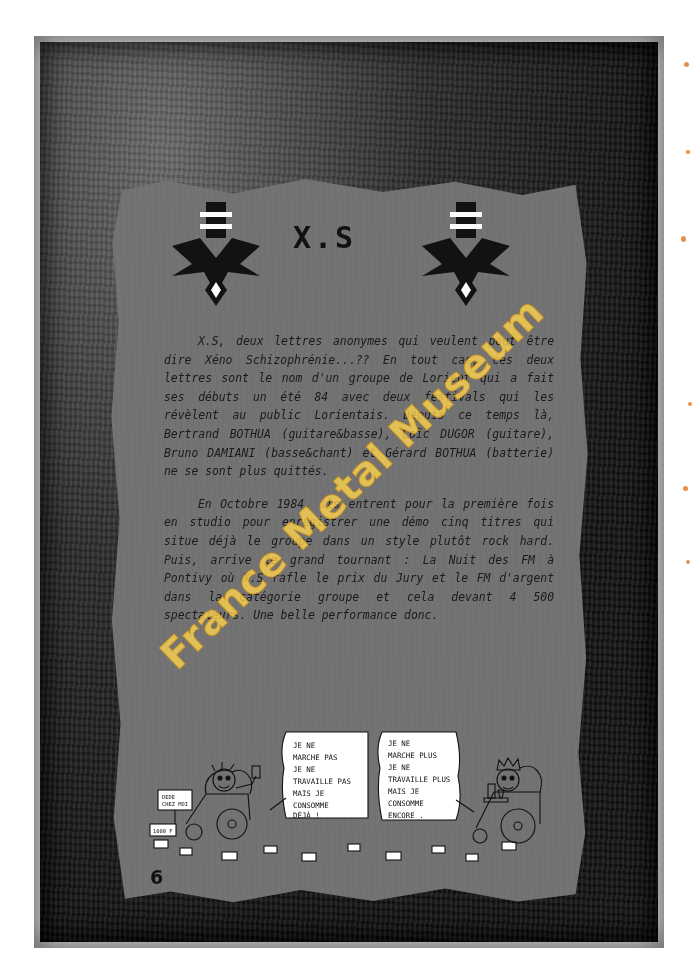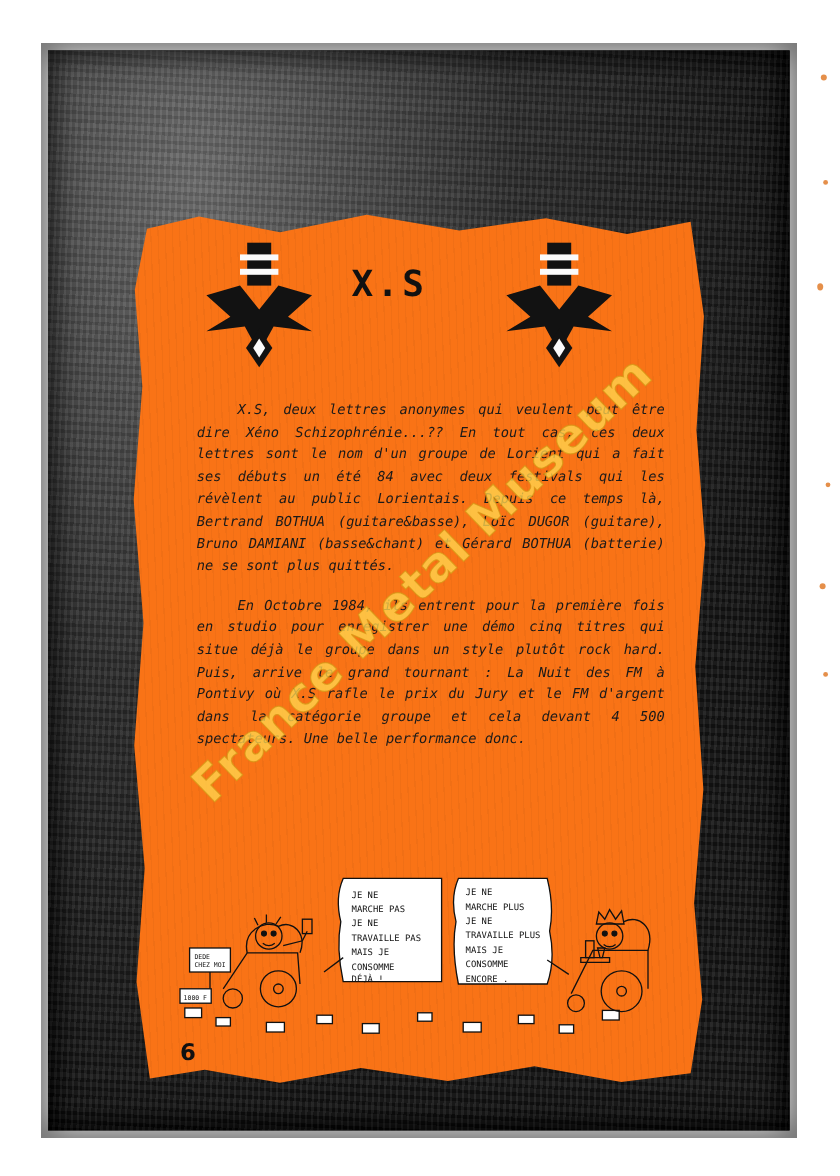--- a/index.html
+++ b/index.html
@@ -49,21 +49,21 @@
     box-shadow: inset 0 0 24px 10px rgba(0,0,0,.55);
   }
 
   
   .sheet {
     position: absolute;
     left: 108px;
     top: 176px;
     width: 482px;
     height: 730px;
-    background: #f97316;
+    background: #737373;
     box-shadow: 0 0 0 1px rgba(0,0,0,.15);
     
     clip-path: polygon(
       3% 2%, 12% 0.6%, 26% 2.4%, 41% 0.4%, 57% 2.2%, 72% 0.8%, 86% 2.6%, 97% 1.2%,
       99.3% 12%, 98% 25%, 99.5% 38%, 97.8% 52%, 99.2% 66%, 97.6% 79%, 99% 90%, 97% 98.4%,
       85% 99.4%, 70% 97.6%, 55% 99.3%, 40% 97.8%, 26% 99.5%, 13% 98%, 3.5% 99%,
       1.2% 88%, 2.6% 75%, 0.8% 61%, 2.4% 47%, 0.7% 33%, 2.2% 20%, 0.9% 9%
     );
   }
 

